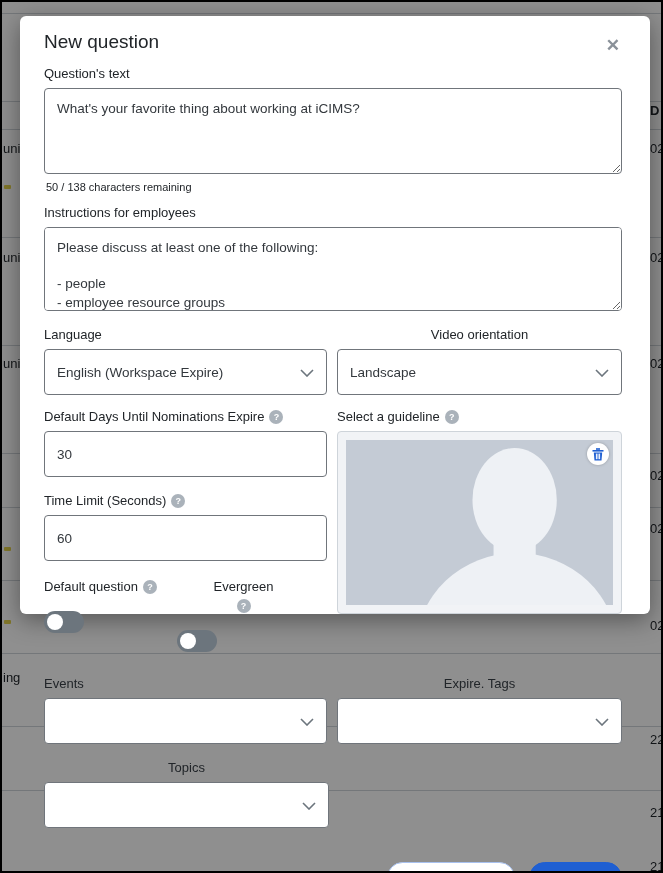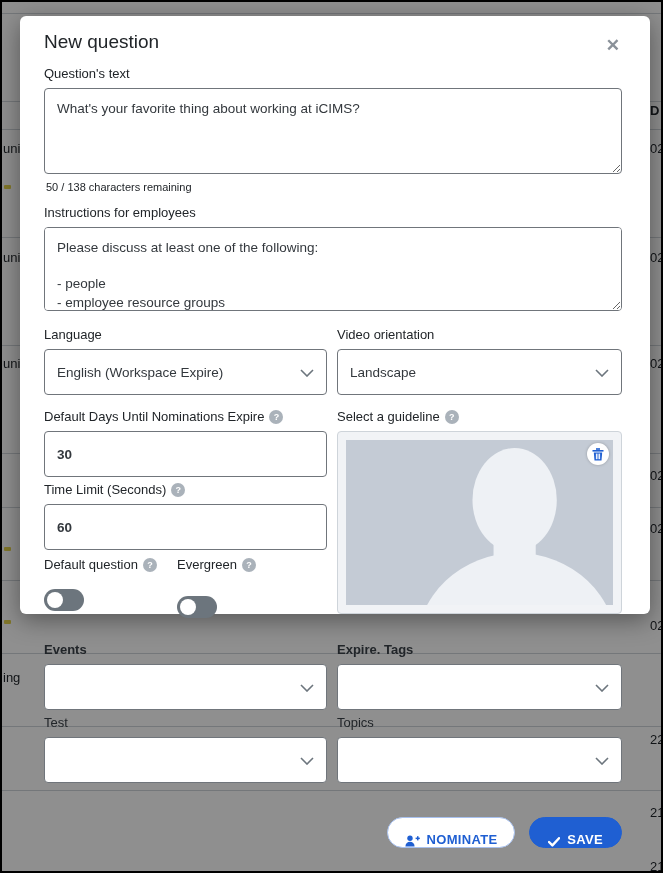--- a/index.html
+++ b/index.html
@@ -48,31 +48,31 @@
     width: 100%; border: 1px solid #70757b; border-radius: 4px;
     font-family: "Liberation Sans", sans-serif; font-size: 13.5px; color: #33383d;
     padding: 11px 12px; outline: none; background: #fff;
   }
   textarea { resize: both; line-height: 1.35; }
   .ta-question { height: 86px; }
   .ta-instructions { height: 84px; }
   .helper-text { font-size: 11px; color: #212529; margin: 3px 0 12px 2px; }
   .cols { display: flex; gap: 10px; }
   .col-l { width: 283px; flex: 0 0 auto; }
-  .col-r { width: 285px; flex: 0 0 auto; }
+  .col-r { width: 285px; flex: 0 0 auto; text-align: center; }
   .select-box {
     position: relative; display: flex; align-items: center;
     height: 46px; border: 1px solid #70757b; border-radius: 4px;
     padding: 0 30px 0 12px; font-size: 13.5px; color: #33383d; background: #fff; cursor: pointer;
   }
   .select-box .chev { position: absolute; right: 12px; top: 50%; margin-top: -3px; }
   .chev svg { display: block; }
   .text-input { height: 46px; }
   .mb14 { margin-bottom: 14px; }
-  .mb16 { margin-bottom: 5px; font-weight: bold; }
+  .mb16 { margin-bottom: 16px; }
   .mb12 { margin-bottom: 12px; }
 
   
   .toggles-row { display: flex; margin-top: 2px; }
   .toggle-block { width: 133px; flex: 0 0 auto; }
   .toggle {
     margin-top: 17px; width: 40px; height: 22px; border-radius: 11px;
     background: #6c757d; position: relative; cursor: pointer; border: none;
   }
   .toggle .knob {
@@ -204,21 +204,21 @@
 
         <div class="toggles-row">
           <div class="toggle-block">
             <div class="label-row" style="margin-bottom:0;">
               <label class="field-label">Default question</label>
               <span class="help-icon">?</span>
             </div>
             <button class="toggle"><span class="knob"></span></button>
           </div>
           <div class="toggle-block">
-            <div class="label-row" style="margin-bottom:7px;">
+            <div class="label-row" style="margin-bottom:0;flex-direction:column;">
               <label class="field-label">Evergreen</label>
               <span class="help-icon">?</span>
             </div>
             <button class="toggle"><span class="knob"></span></button>
           </div>
         </div>
       </div>
 
       <div class="col-r">
         <div class="label-row">
@@ -267,31 +267,20 @@
           <span class="chev">
             <svg width="14" height="8" viewBox="0 0 14 8">
                 <polyline points="1,1 7,7 13,1" fill="none" stroke="#6c757d" stroke-width="1.6"></polyline>
               </svg>
           </span>
         </div>
       </div>
     </div>
 
     <div class="cols">
-      <div class="col-l">
-        <label class="field-label">Test</label>
-        <div class="select-box">
-          <span></span>
-          <span class="chev">
-            <svg width="14" height="8" viewBox="0 0 14 8">
-                <polyline points="1,1 7,7 13,1" fill="none" stroke="#6c757d" stroke-width="1.6"></polyline>
-              </svg>
-          </span>
-        </div>
-      </div>
       <div class="col-r">
         <label class="field-label">Topics</label>
         <div class="select-box">
           <span></span>
           <span class="chev">
             <svg width="14" height="8" viewBox="0 0 14 8">
                 <polyline points="1,1 7,7 13,1" fill="none" stroke="#6c757d" stroke-width="1.6"></polyline>
               </svg>
           </span>
         </div>

